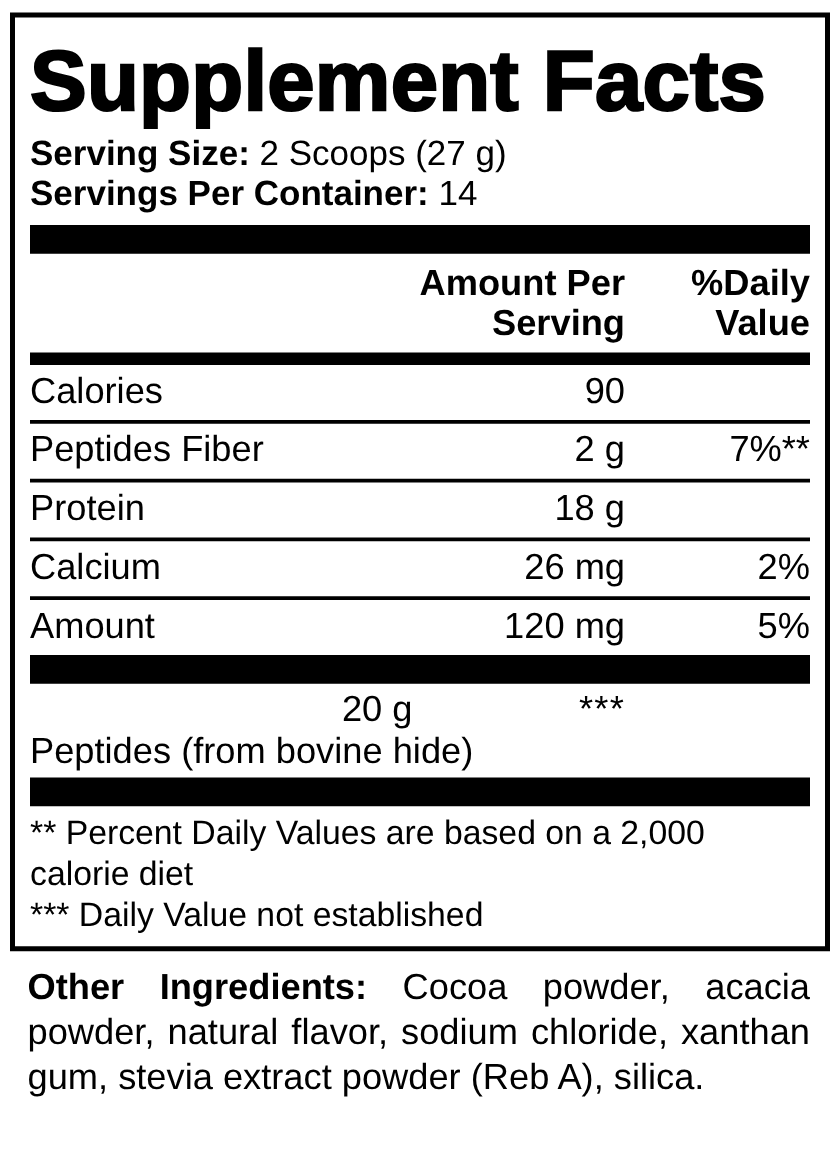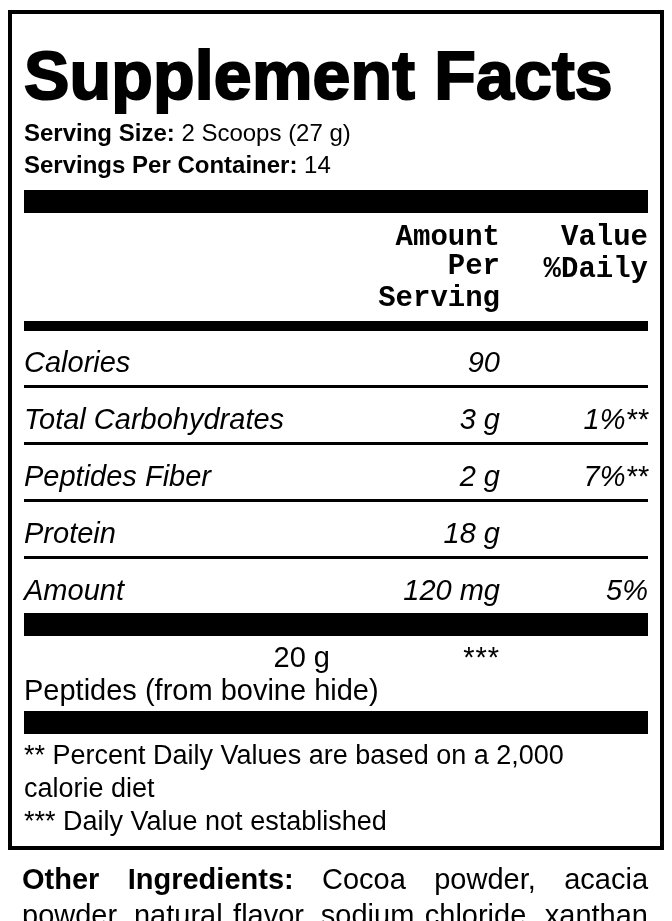--- a/index.html
+++ b/index.html
@@ -24,26 +24,26 @@
     margin: 10px 8px 0 8px;
     border: 4px solid #000;
     padding: 8px 12px 6px 12px;
     box-sizing: border-box;
   }
   .title {
     font-size: 68px;
     font-weight: bold;
     letter-spacing: 0.2px;
     line-height: 0.98;
-    margin: 20px 0 8px 0;
+    margin: 10px 0 8px 0;
     -webkit-text-stroke: 2px #000;
     white-space: nowrap;
   }
   .serving-line {
-    font-size: 24px;
+    font-size: 28px;
     line-height: 32px;
   }
   .b { font-weight: bold; }
   .bar {
     background: #000;
     height: 23px;
     margin-top: 9px;
   }
   .bar.medium { height: 10px; margin-top: 0; }
   .bar.flush { margin-top: 0; }
@@ -51,31 +51,30 @@
   .head-row {
     display: grid;
     grid-template-columns: 1fr 170px 148px;
     padding: 7px 0 8px 0;
     font-weight: bold;
     font-size: 29px;
     line-height: 29px;
   }
   .head-amount { grid-column: 2; text-align: right; }
   .head-dv { grid-column: 3; text-align: right; }
-  .head-amount div, .head-dv div { padding-top: 3px; font-family: Liberation Mono, monospace; }
+  .head-amount div, .head-dv div { padding-top: 3px; }
   
   .nrow {
     display: grid;
     grid-template-columns: 1fr 170px 148px;
     font-size: 29px;
     line-height: 29px;
-    padding: 17px 0 8px 0;
+    padding: 7px 0 8px 0;
     border-bottom: 3px solid #000;
     align-items: baseline;
-    font-style: italic;
   }
   .nrow.last { border-bottom: none; }
   .cell-amount { text-align: right; }
   .cell-dv { text-align: right; }
   
   .collagen-row {
     display: grid;
     grid-template-columns: 1fr 170px 148px;
     font-size: 29px;
     line-height: 33px;
@@ -118,46 +117,46 @@
     </div>
 
     <div class="bar"></div>
 
     <div class="head-row">
       <div class="head-amount">
         <div>Amount Per</div>
         <div>Serving</div>
       </div>
       <div class="head-dv">
+        <div>%Daily</div>
         <div>Value</div>
-        <div>%Daily</div>
       </div>
     </div>
 
     <div class="bar medium"></div>
 
     <div class="nrow">
       <div class="cell-name">Calories</div>
       <div class="cell-amount">90</div>
       <div class="cell-dv"></div>
     </div>
     <div class="nrow">
-      <div class="cell-name">Total Carbohydrates</div>
-      <div class="cell-amount">3 g</div>
-      <div class="cell-dv">1%**</div>
-    </div>
-    <div class="nrow">
       <div class="cell-name">Peptides Fiber</div>
       <div class="cell-amount">2 g</div>
       <div class="cell-dv">7%**</div>
     </div>
     <div class="nrow">
       <div class="cell-name">Protein</div>
       <div class="cell-amount">18 g</div>
       <div class="cell-dv"></div>
+    </div>
+    <div class="nrow">
+      <div class="cell-name">Calcium</div>
+      <div class="cell-amount">26 mg</div>
+      <div class="cell-dv">2%</div>
     </div>
     <div class="nrow last">
       <div class="cell-name">Amount</div>
       <div class="cell-amount">120 mg</div>
       <div class="cell-dv">5%</div>
     </div>
 
     <div class="bar flush"></div>
 
     <div class="collagen-row">

